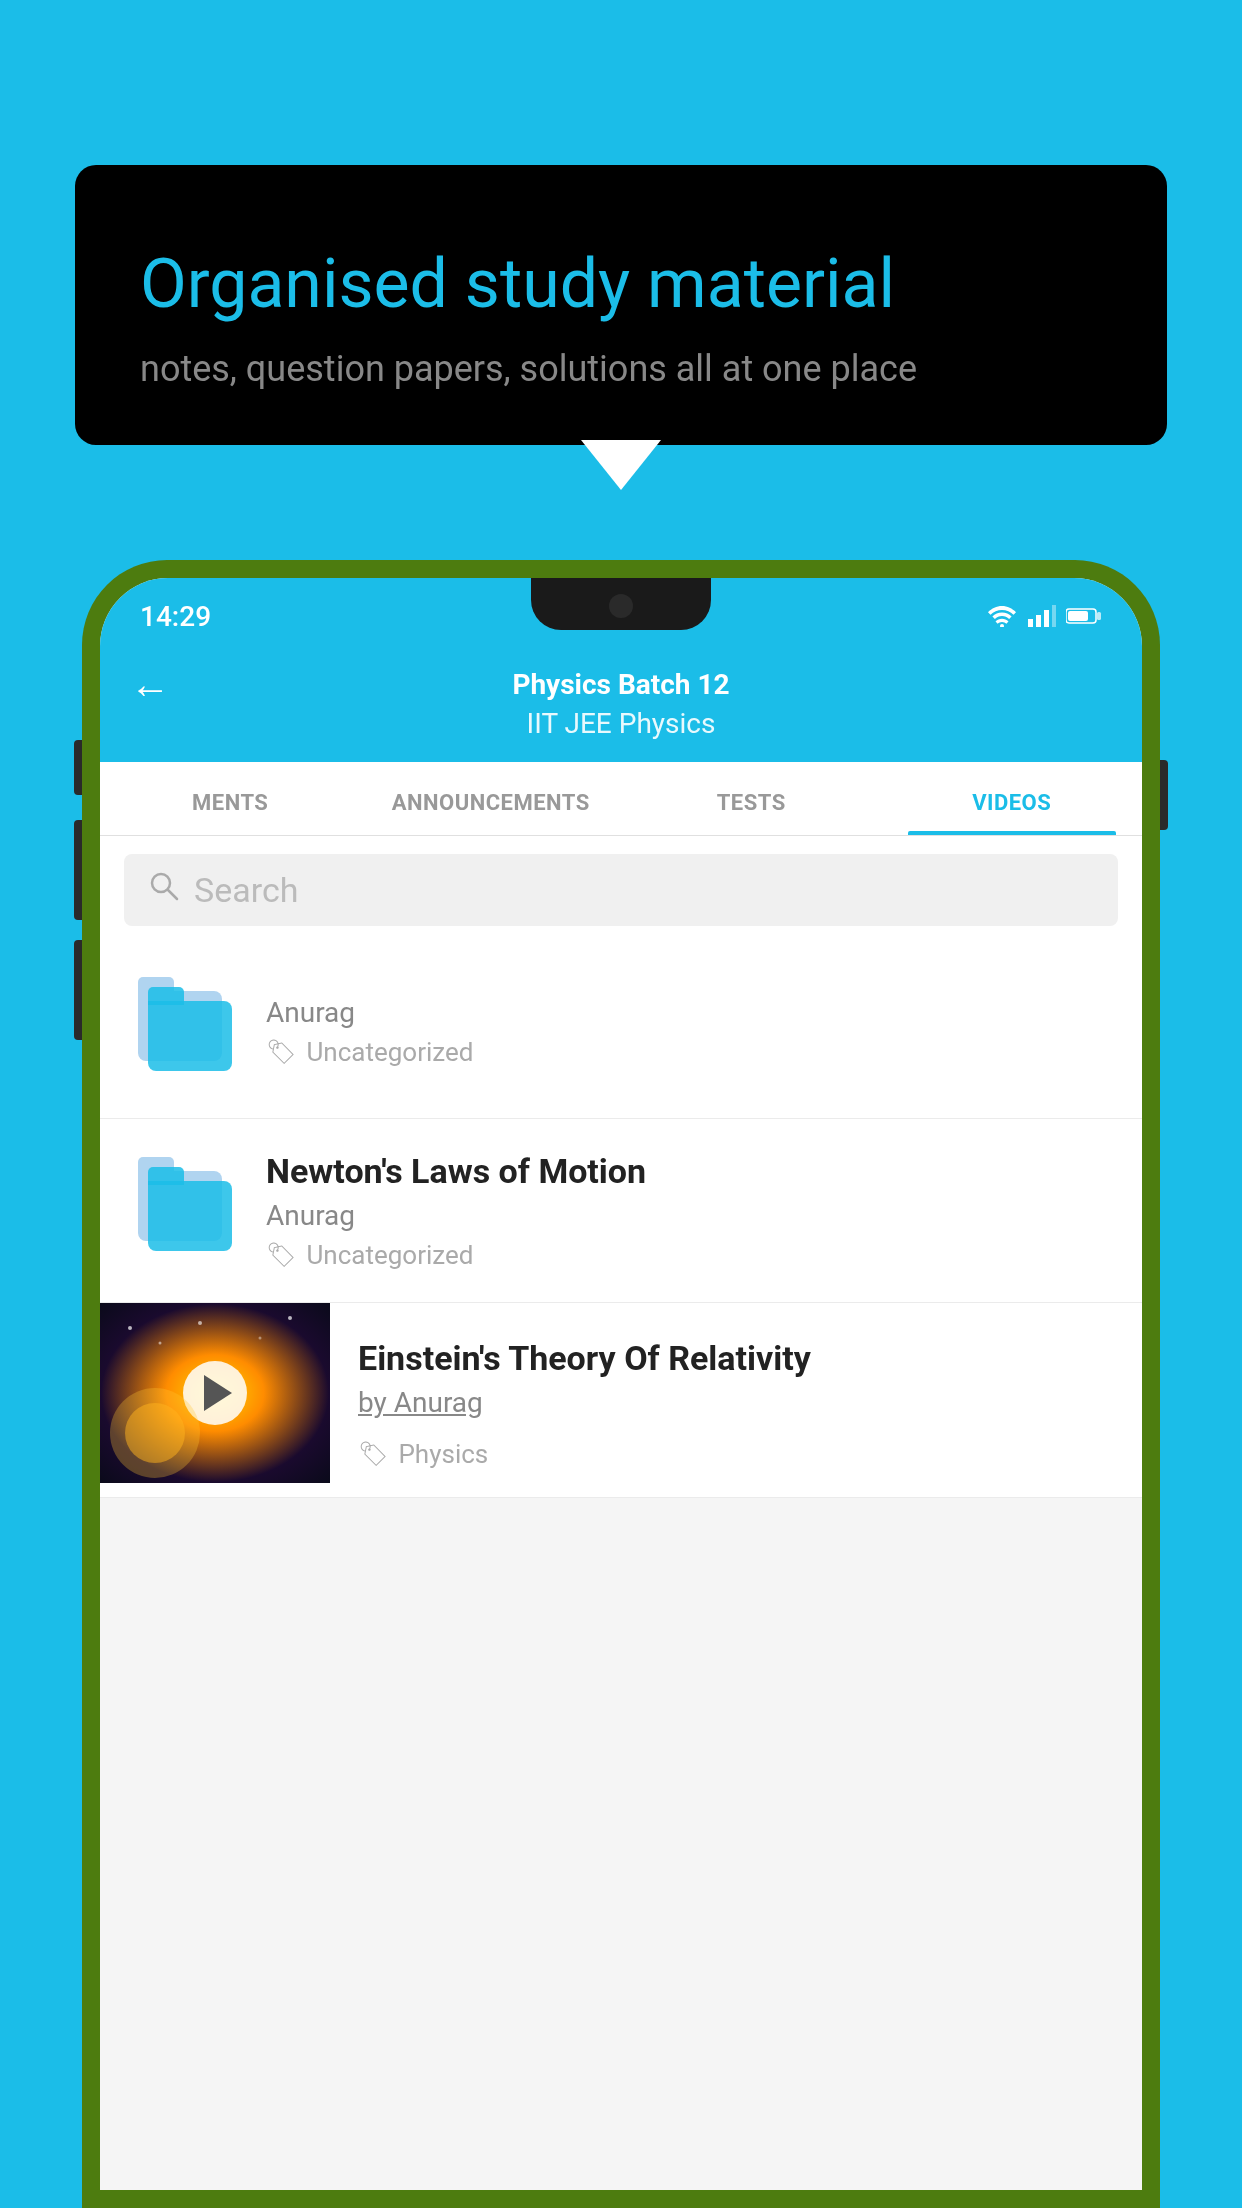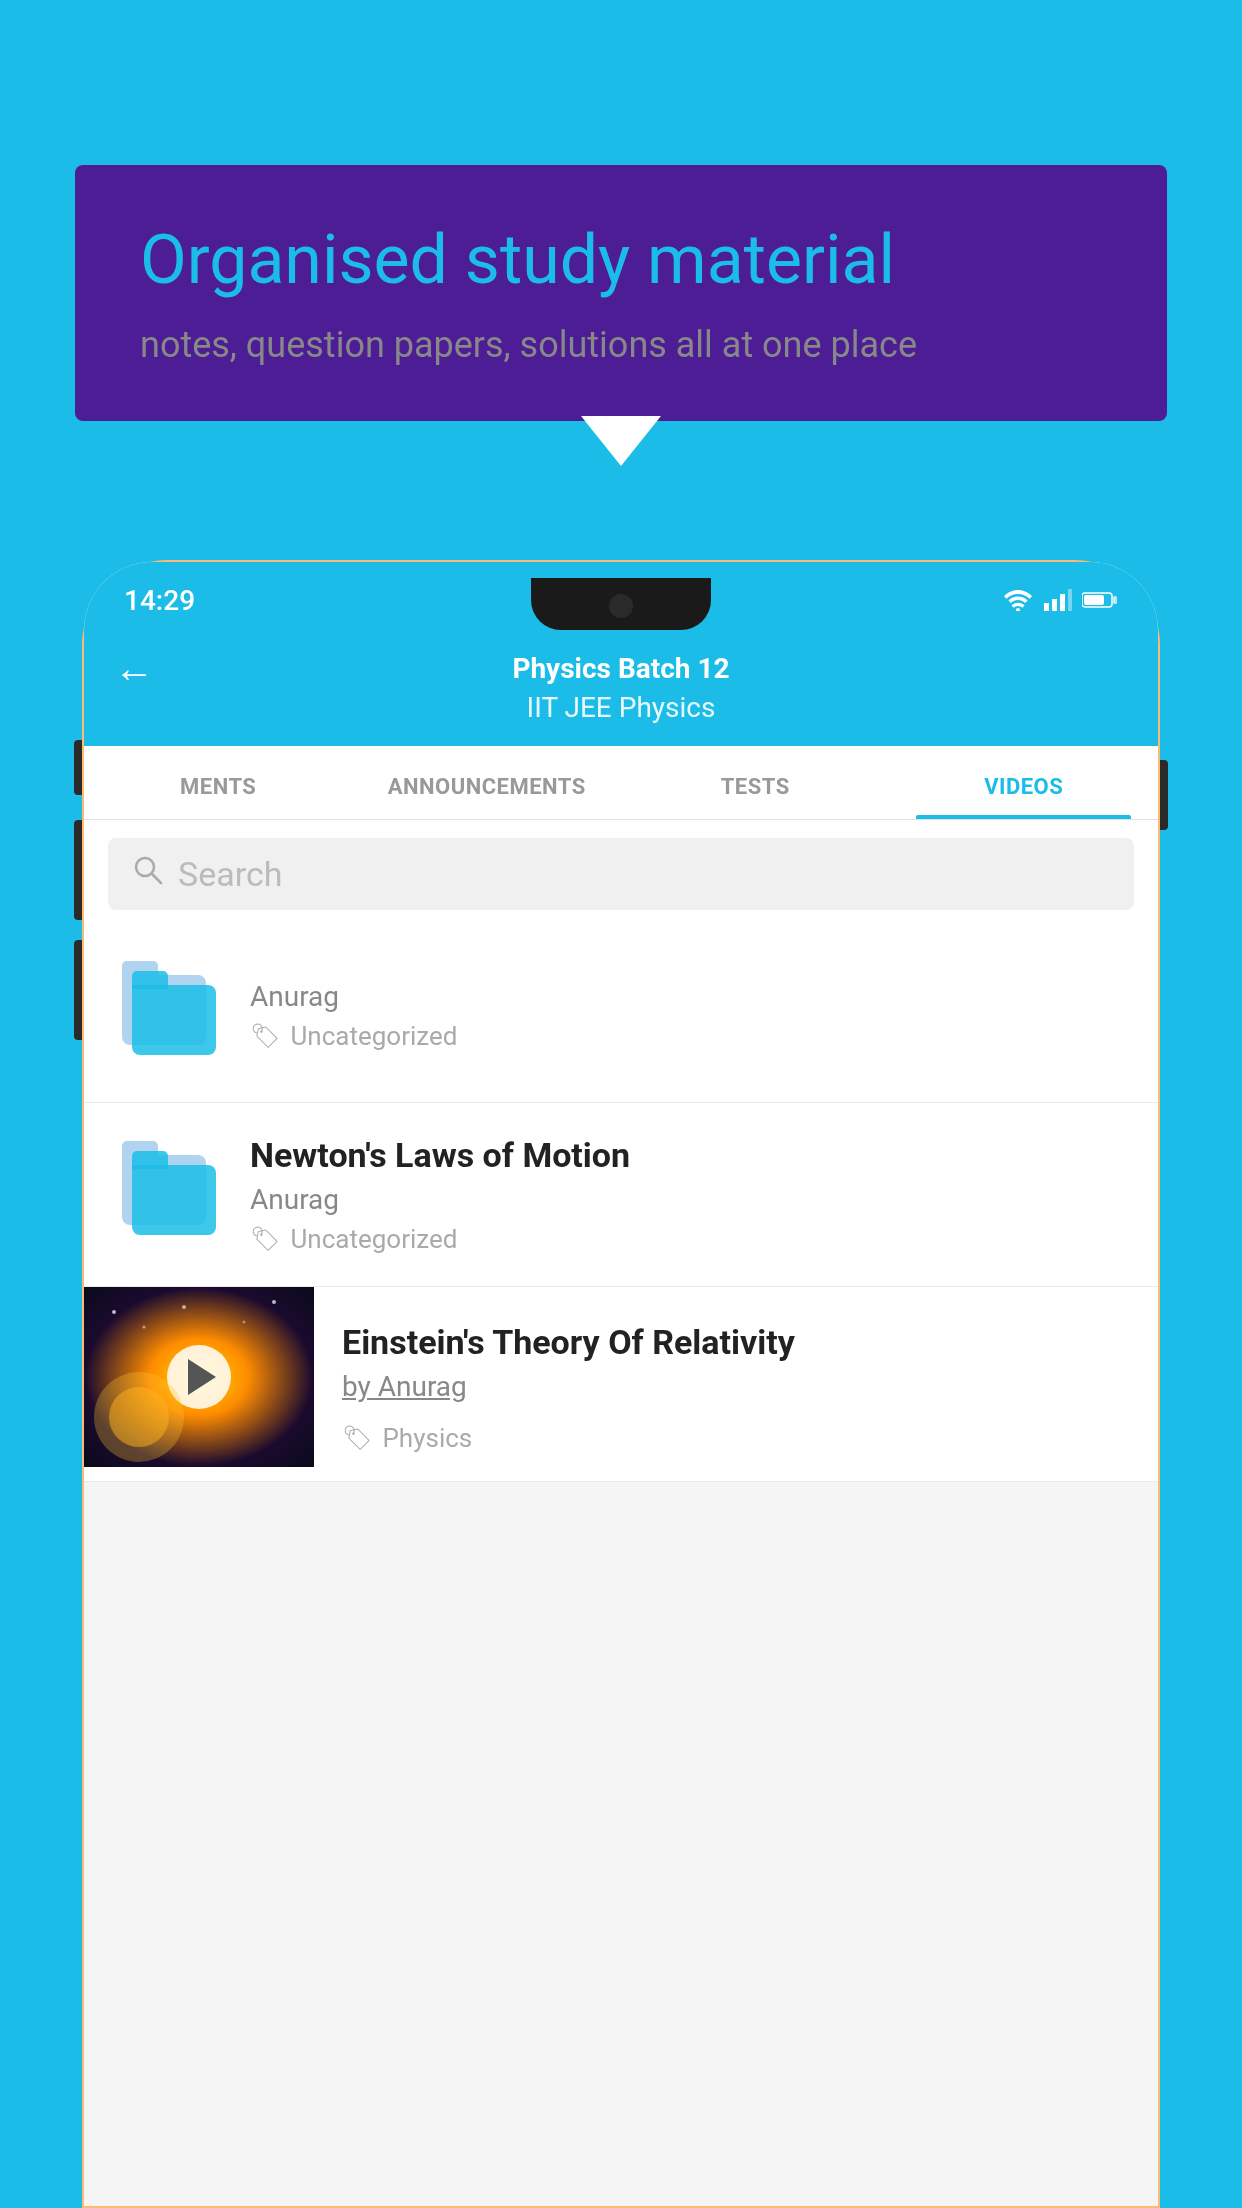--- a/index.html
+++ b/index.html
@@ -15,23 +15,23 @@
 
     
     .speech-bubble-container {
       position: absolute;
       top: 165px;
       left: 75px;
       right: 75px;
     }
 
     .speech-bubble {
-      background: #4c1d95;
-      border-radius: 8px;
-      padding: 55px 65px 55px 65px;
+      background: #000000;
+      border-radius: 21px;
+      padding: 79px 65px 55px 65px;
       position: relative;
     }
 
     .speech-bubble::after {
       content: '';
       position: absolute;
       bottom: -45px;
       left: 50%;
       transform: translateX(-50%);
       width: 0;
@@ -58,23 +58,23 @@
     
     .phone-mockup {
       position: absolute;
       top: 560px;
       left: 82px;
       right: 82px;
       bottom: 0;
     }
 
     .phone-outer {
-      background: #fdba74;
+      background: #4d7c0f;
       border-radius: 85px 85px 0 0;
-      padding: 2px;
+      padding: 18px;
       position: relative;
       height: 100%;
     }
 
     
     .phone-notch {
       position: absolute;
       top: 18px;
       left: 50%;
       transform: translateX(-50%);

